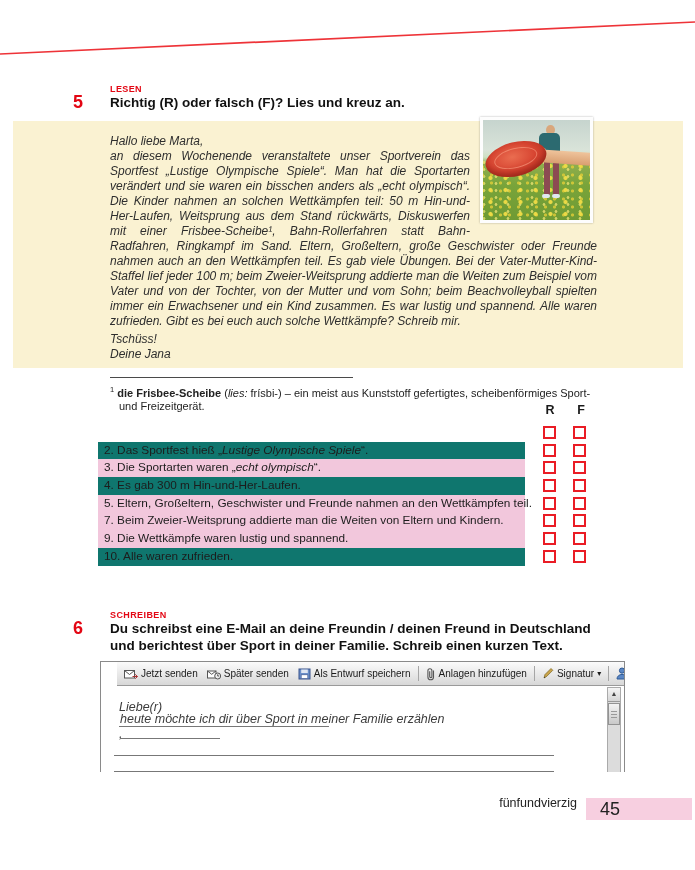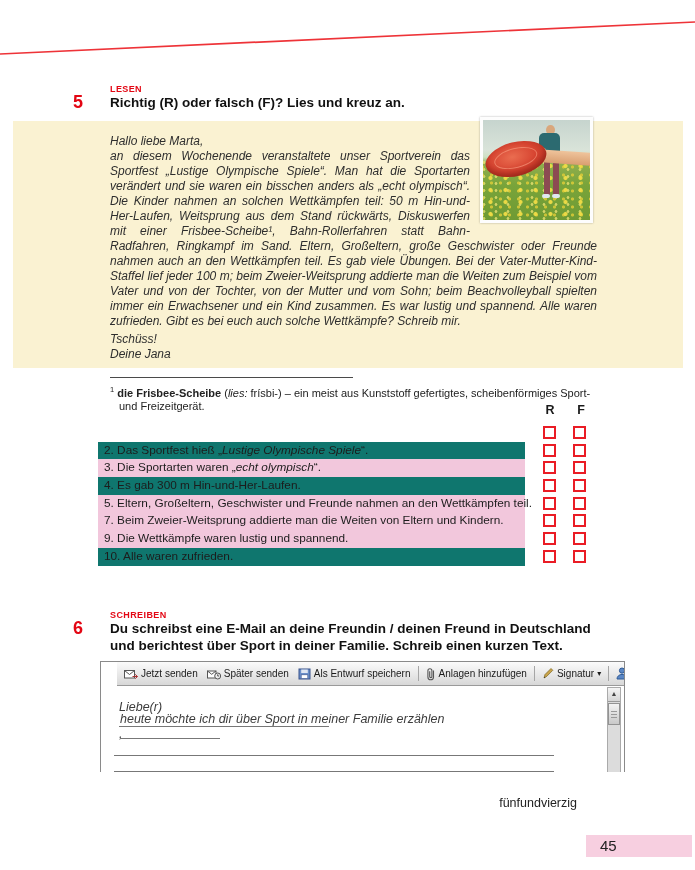--- a/index.html
+++ b/index.html
@@ -77,22 +77,22 @@
   .fullline{position:absolute;left:13px;width:440px;border-bottom:1px solid #777;}
   .scrollbar{position:absolute;right:3px;top:1px;bottom:0;width:14px;background:#dcdcdc;border:1px solid #aaa;box-sizing:border-box;}
   .scroll-up{height:13px;background:linear-gradient(#f5f5f5,#d5d5d5);border-bottom:1px solid #999;
              font-size:7px;line-height:12px;text-align:center;color:#444;}
   .scroll-thumb{position:absolute;left:0;right:0;top:15px;height:22px;
              background:linear-gradient(#f3f3f3,#c9c9c9);border:1px solid #939393;box-sizing:border-box;}
   .scroll-thumb::after{content:"";position:absolute;left:2px;right:2px;top:7px;height:1px;background:#999;box-shadow:0 3px 0 #999,0 6px 0 #999;}
 
   
   .footer-word{position:absolute;top:796px;left:492px;width:85px;text-align:right;font-size:12.5px;color:#222;}
-  .footer-box{position:absolute;top:835px;left:586px;width:106px;height:22px;background:#f7cfe0;
-              font-size:15px;line-height:22px;padding-left:14px;box-sizing:border-box;color:#222;}
+  .footer-box{position:absolute;top:798px;left:586px;width:106px;height:22px;background:#f7cfe0;
+              font-size:18px;line-height:22px;padding-left:14px;box-sizing:border-box;color:#222;}
   .icon{display:inline-flex;flex:none;}
 </style>
 </head>
 <body>
 
 <svg class="diag">
   <line x1="0" y1="54" x2="695" y2="22" stroke="#ee3338" stroke-width="1.7"></line>
 </svg>
 
 <div class="skill-label" style="left:110px;top:84px;">LESEN</div>

